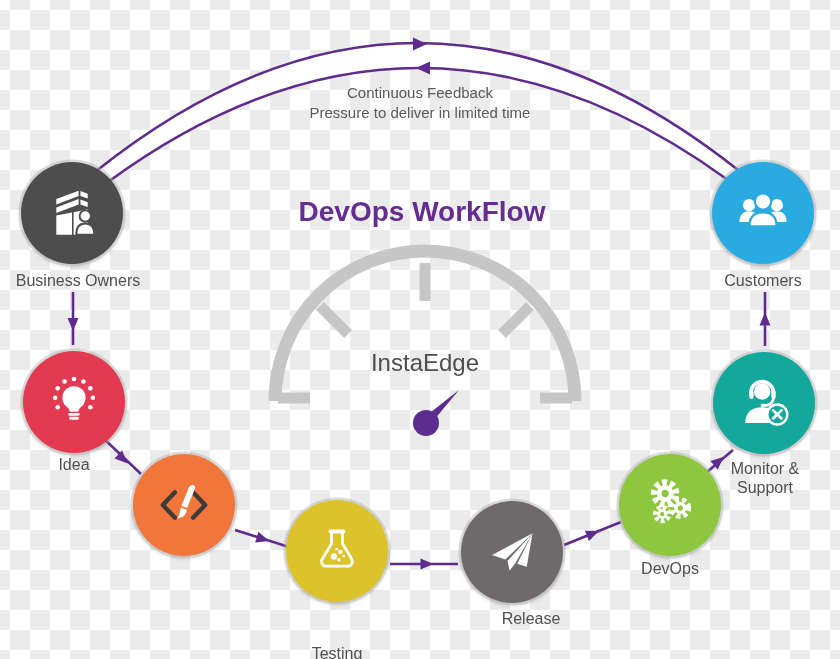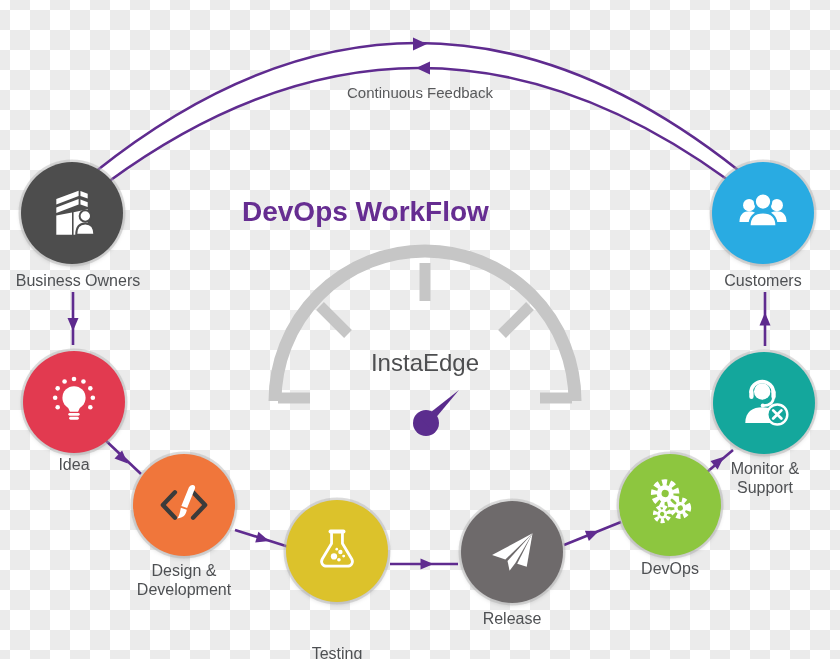--- a/index.html
+++ b/index.html
@@ -8,21 +8,21 @@
     font-family:"Liberation Sans", sans-serif;
     background-color:#ffffff;
     background-image:
       linear-gradient(45deg, #ebebeb 25%, transparent 25%, transparent 75%, #ebebeb 75%),
       linear-gradient(45deg, #ebebeb 25%, transparent 25%, transparent 75%, #ebebeb 75%);
     background-size:40px 40px;
     background-position:10px 10px, 30px 30px;
   }
   .overlay { position:absolute; left:0; top:0; pointer-events:none; }
   .title {
-    position:absolute; left:242px; top:196px; width:360px; text-align:left;
+    position:absolute; left:242px; top:196px; width:360px; text-align:center;
     font-size:28px; font-weight:bold; color:#662D91;
   }
   .feedback {
     position:absolute; left:215px; top:83px; width:410px; text-align:center;
     font-size:15px; line-height:20px; color:#58595B;
   }
   .gauge-label {
     position:absolute; left:325px; top:349px; width:200px; text-align:center;
     font-size:24px; color:#4D4E50;
   }
@@ -41,21 +41,21 @@
   .n-design  { left:133px; top:454px; background:#F0763B; }
   .n-test    { left:286px; top:500px; background:#DCC22B; }
   .n-release { left:461px; top:501px; background:#6E6A6B; }
   .n-deploy  { left:619px; top:454px; background:#8DC63F; }
   .n-monitor { left:713px; top:352px; background:#14A79C; }
   .n-cust    { left:712px; top:162px; background:#29ABE2; }
   .l-bo      { left:-2px;  top:271px; }
   .l-idea    { left:-6px;  top:455px; }
   .l-design  { left:104px; top:561px; }
   .l-test    { left:257px; top:644px; }
-  .l-release { left:432px; top:609px; }
+  .l-release { left:451px; top:609px; }
   .l-deploy  { left:590px; top:559px; }
   .l-monitor { left:685px; top:459px; }
   .l-cust    { left:683px; top:271px; }
 </style>
 </head>
 <body>
 
 <div class="canvas">
 
   <svg class="overlay" width="840" height="659" viewBox="0 0 840 659">
@@ -100,20 +100,21 @@
         <polygon points="433.5,564 420.5,569.5 420.5,558.5"></polygon>
         <polygon points="599,531.1 588.9,541 584.9,530.8"></polygon>
         <polygon points="724,456.8 717.6,469.4 710.5,461"></polygon>
         <polygon points="765,312.5 759.5,325.5 770.5,325.5"></polygon>
       </g>
     </g>
   </svg>
 
   <div class="feedback">
     <div>Continuous Feedback</div>
+    <div>Pressure to deliver in limited time</div>
   </div>
   <div class="title">DevOps WorkFlow</div>
   <div class="gauge-label">InstaEdge</div>
 
   <div class="node n-bo">
     <svg class="ic" viewBox="0 0 48 48">
       <g fill="#fff">
         <path d="M11 12.5 L29.5 5.5 L29.5 10 L11 17 Z"></path>
         <path d="M11 19.5 L29.5 12.5 L29.5 17 L11 24 Z"></path>
         <path d="M31 5.8 L37 8 L37 12 L31 10 Z"></path>
@@ -153,24 +154,20 @@
   </div>
 
   <div class="node n-design">
     <svg class="ic" viewBox="0 0 48 48">
       <path d="M16.5 13.5 L6.5 24 L16.5 34.5" stroke="#3B3B3B" stroke-width="3.6" fill="none" stroke-linecap="round" stroke-linejoin="round"></path>
       <path d="M31.5 13.5 L41.5 24 L31.5 34.5" stroke="#3B3B3B" stroke-width="3.6" fill="none" stroke-linecap="round" stroke-linejoin="round"></path>
       <path fill="#fff" d="M30.2 7.6 c1.9-0.9 3.6 0.8 2.9 2.7 L26.6 26.5 l-4.8-1.7 6.3-15.4 c0.5-1 1.2-1.5 2.1-1.8 z"></path>
       <path fill="#fff" d="M21.4 26.2 l4.9 1.8 c-0.7 4.6-2.9 6.6-7.9 7.2 c1.6-2.2 2.2-4.6 3-9 z"></path>
     </svg>
   </div>
-  <div class="nlabel l-design">
-    <div>Design &amp;</div>
-    <div>Development</div>
-  </div>
 
   <div class="node n-test">
     <svg class="ic" viewBox="0 0 48 48">
       <path d="M19.5 9.5 v8.3 L11.8 30.6 c-1.6 3 0.4 6 3.7 6 h17 c3.3 0 5.3-3 3.7-6 L28.5 17.8 V9.5" stroke="#fff" stroke-width="2.3" fill="none" stroke-linecap="round" stroke-linejoin="round"></path>
       <rect x="17" y="6.3" width="14" height="3.2" rx="1.6" fill="#fff"></rect>
       <g fill="#fff">
         <circle cx="21.5" cy="28.5" r="2.6"></circle>
           <circle cx="26.8" cy="24.8" r="1.8"></circle>
         <circle cx="25.6" cy="31.2" r="1.5"></circle>
           <circle cx="29.5" cy="28.2" r="1.2"></circle>

